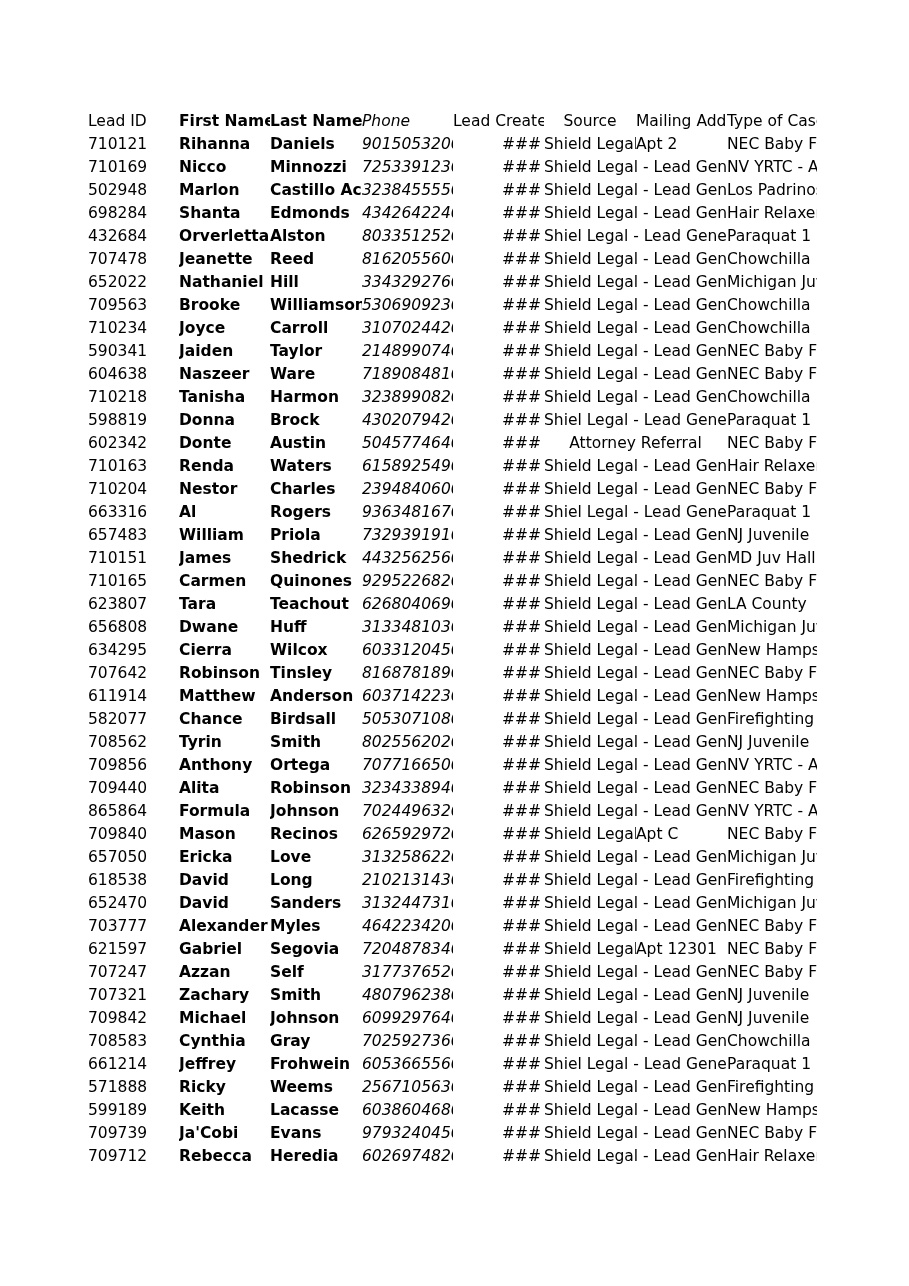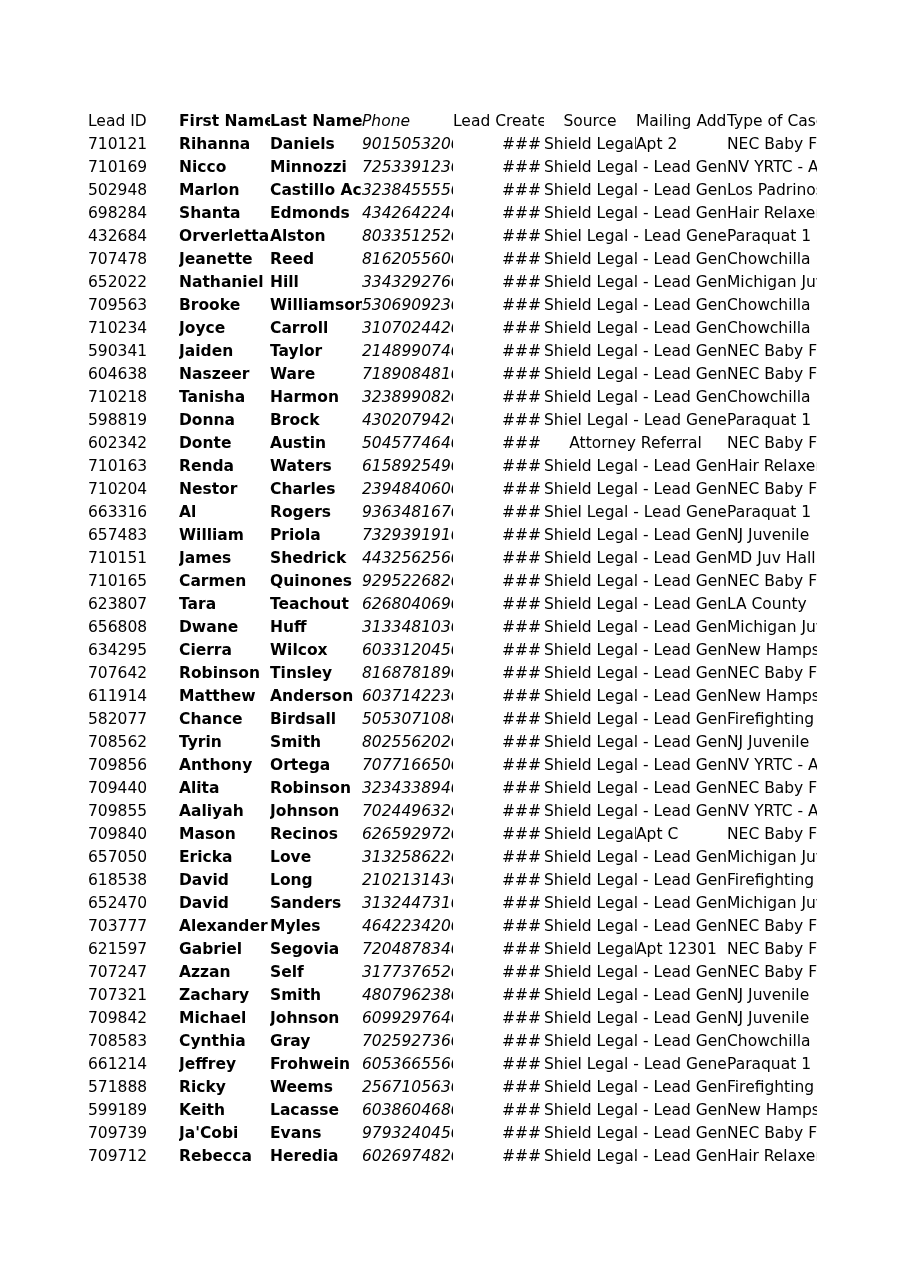--- a/index.html
+++ b/index.html
@@ -318,22 +318,22 @@
         <div class="cell c-id num">709440</div>
         <div class="cell c-first">Alita</div>
         <div class="cell c-last">Robinson</div>
         <div class="cell c-phone">3234338940</div>
         <div class="cell c-created num">###</div>
         <div class="cell c-source" style="width: 183px;">Shield Legal - Lead Generation</div>
         <div class="cell c-mail"></div>
         <div class="cell c-type">NEC Baby Formula</div>
       </div>
       <div class="row">
-        <div class="cell c-id num">709855</div>
-        <div class="cell c-first">Aaliyah</div>
+        <div class="cell c-id num">865864</div>
+        <div class="cell c-first">Formula</div>
         <div class="cell c-last">Johnson</div>
         <div class="cell c-phone">7024496320</div>
         <div class="cell c-created num">###</div>
         <div class="cell c-source" style="width: 183px;">Shield Legal - Lead Generation</div>
         <div class="cell c-mail"></div>
         <div class="cell c-type">NV YRTC - Abuse</div>
       </div>
       <div class="row">
         <div class="cell c-id num">709840</div>
         <div class="cell c-first">Mason</div>

